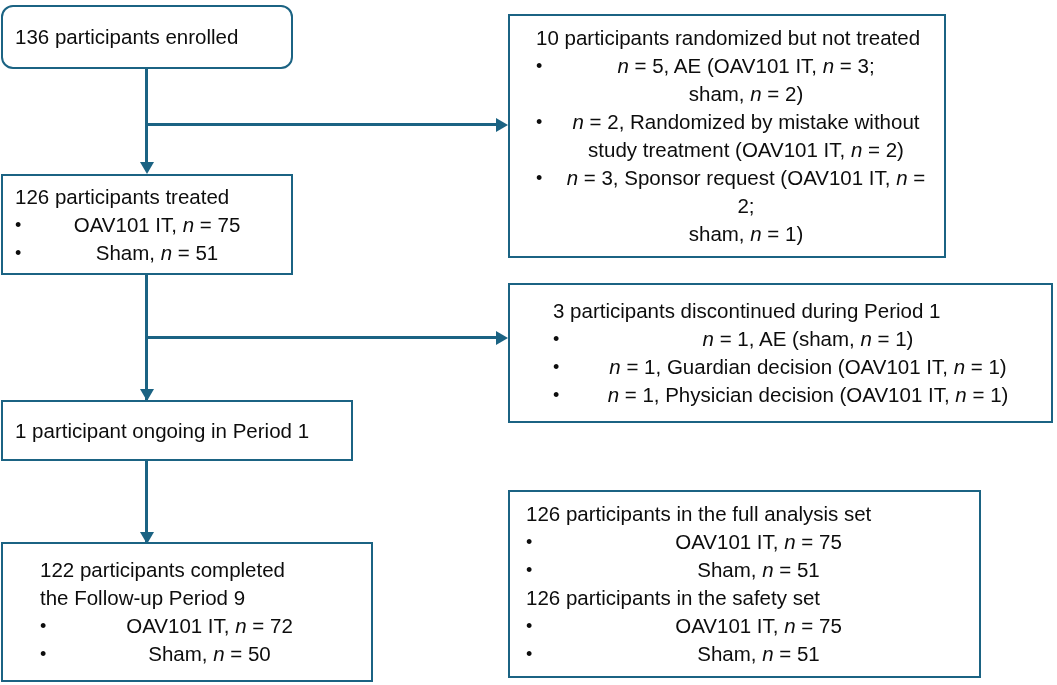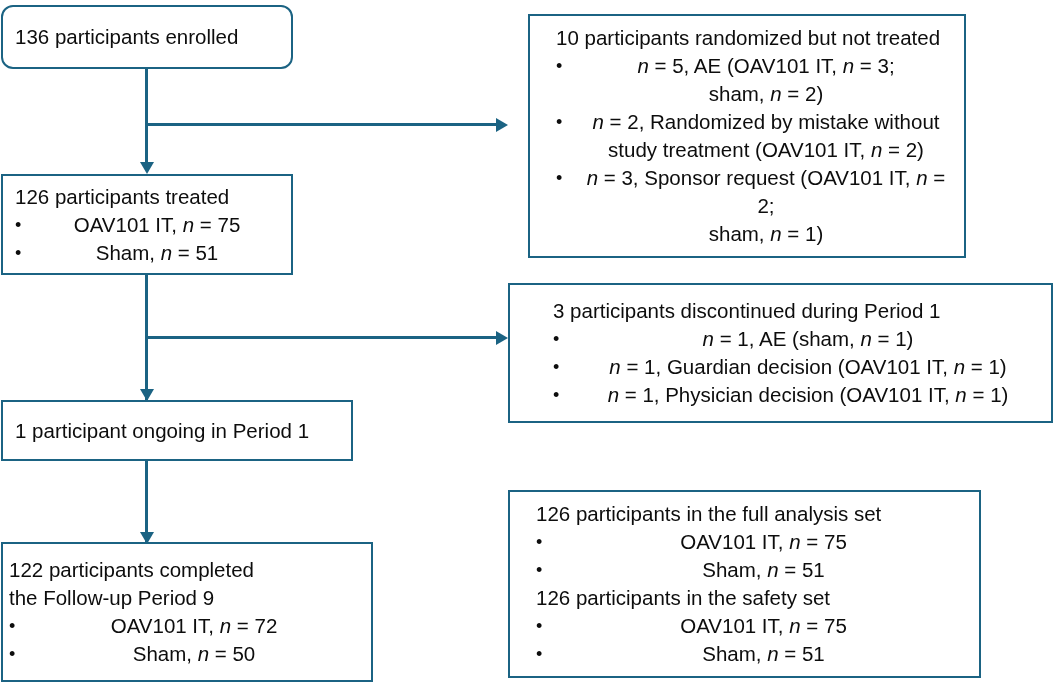--- a/index.html
+++ b/index.html
@@ -124,35 +124,35 @@
     </div>
   </div>
 
   <div class="box" style="left:1px; top:400px; width:352px; height:61px;">
     <div class="box-inner">
       <div class="line">1 participant ongoing in Period 1</div>
     </div>
   </div>
 
   <div class="box" style="left:1px; top:542px; width:372px; height:140px;">
-    <div class="box-inner" style="padding-left:6px;">
+    <div class="box-inner" style="padding-left:37px;">
       <div class="line">122 participants completed</div>
       <div class="line">the Follow-up Period 9</div>
       <div class="bullet-row">
         <span class="bullet-mark">•</span>
         <span class="bullet-text"><span>OAV101 IT, </span><em class="ital">n</em><span> = 72</span></span>
       </div>
       <div class="bullet-row">
         <span class="bullet-mark">•</span>
         <span class="bullet-text"><span>Sham, </span><em class="ital">n</em><span> = 50</span></span>
       </div>
     </div>
   </div>
 
-  <div class="box" style="left:508px; top:14px; width:438px; height:244px;margin-left:20px;">
+  <div class="box" style="left:508px; top:14px; width:438px; height:244px;">
     <div class="box-inner" style="padding-left:26px; padding-right:8px;">
       <div class="line">10 participants randomized but not treated</div>
 
       <div class="bullet-row">
         <span class="bullet-mark">•</span>
         <span class="bullet-text"><em class="ital">n</em><span> = 5, AE (OAV101 IT, </span><em class="ital">n</em><span> = 3;</span><span class="cont"><span>sham, </span><em class="ital">n</em><span> = 2)</span></span></span>
       </div>
 
       <div class="bullet-row">
         <span class="bullet-mark">•</span>
@@ -181,21 +181,21 @@
       </div>
 
       <div class="bullet-row">
         <span class="bullet-mark">•</span>
         <span class="bullet-text"><em class="ital">n</em><span> = 1, Physician decision (OAV101 IT, </span><em class="ital">n</em><span> = 1)</span></span>
       </div>
     </div>
   </div>
 
   <div class="box" style="left:508px; top:490px; width:473px; height:188px;">
-    <div class="box-inner" style="padding-left:26px; padding-right:8px;">
+    <div class="box-inner" style="padding-left:16px; padding-right:8px;">
       <div class="line">126 participants in the full analysis set</div>
       <div class="bullet-row">
         <span class="bullet-mark">•</span>
         <span class="bullet-text"><span>OAV101 IT, </span><em class="ital">n</em><span> = 75</span></span>
       </div>
       <div class="bullet-row">
         <span class="bullet-mark">•</span>
         <span class="bullet-text"><span>Sham, </span><em class="ital">n</em><span> = 51</span></span>
       </div>
 

